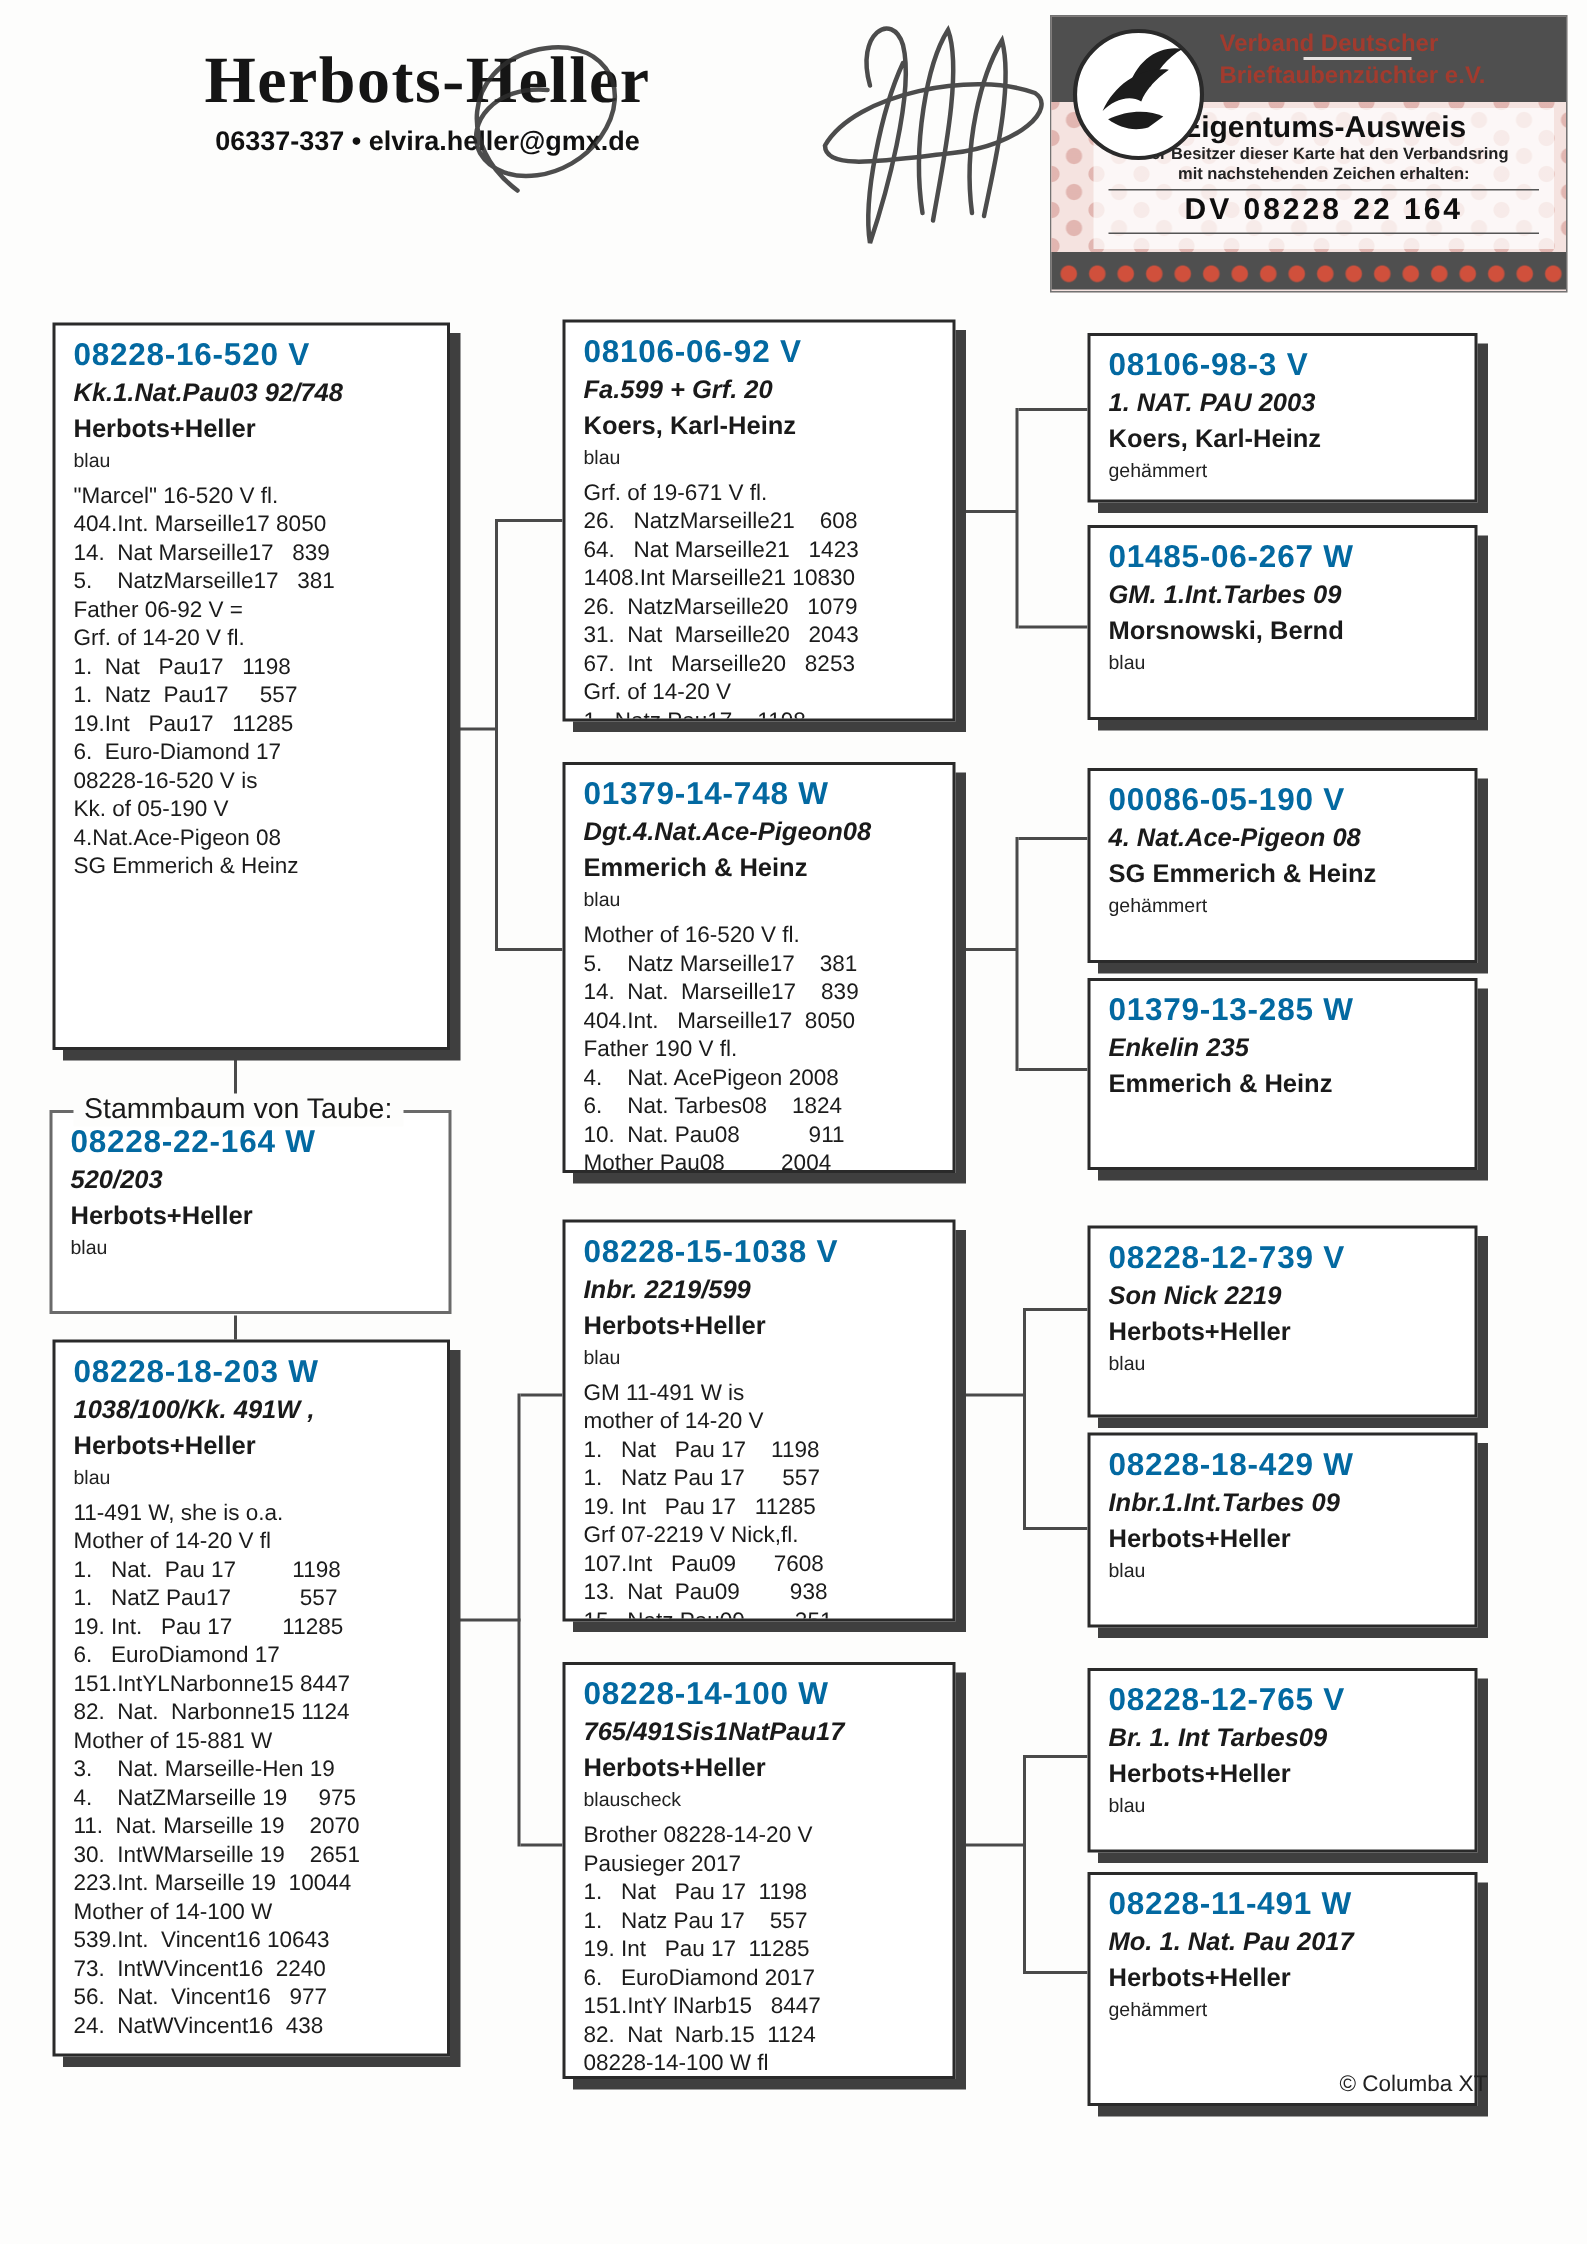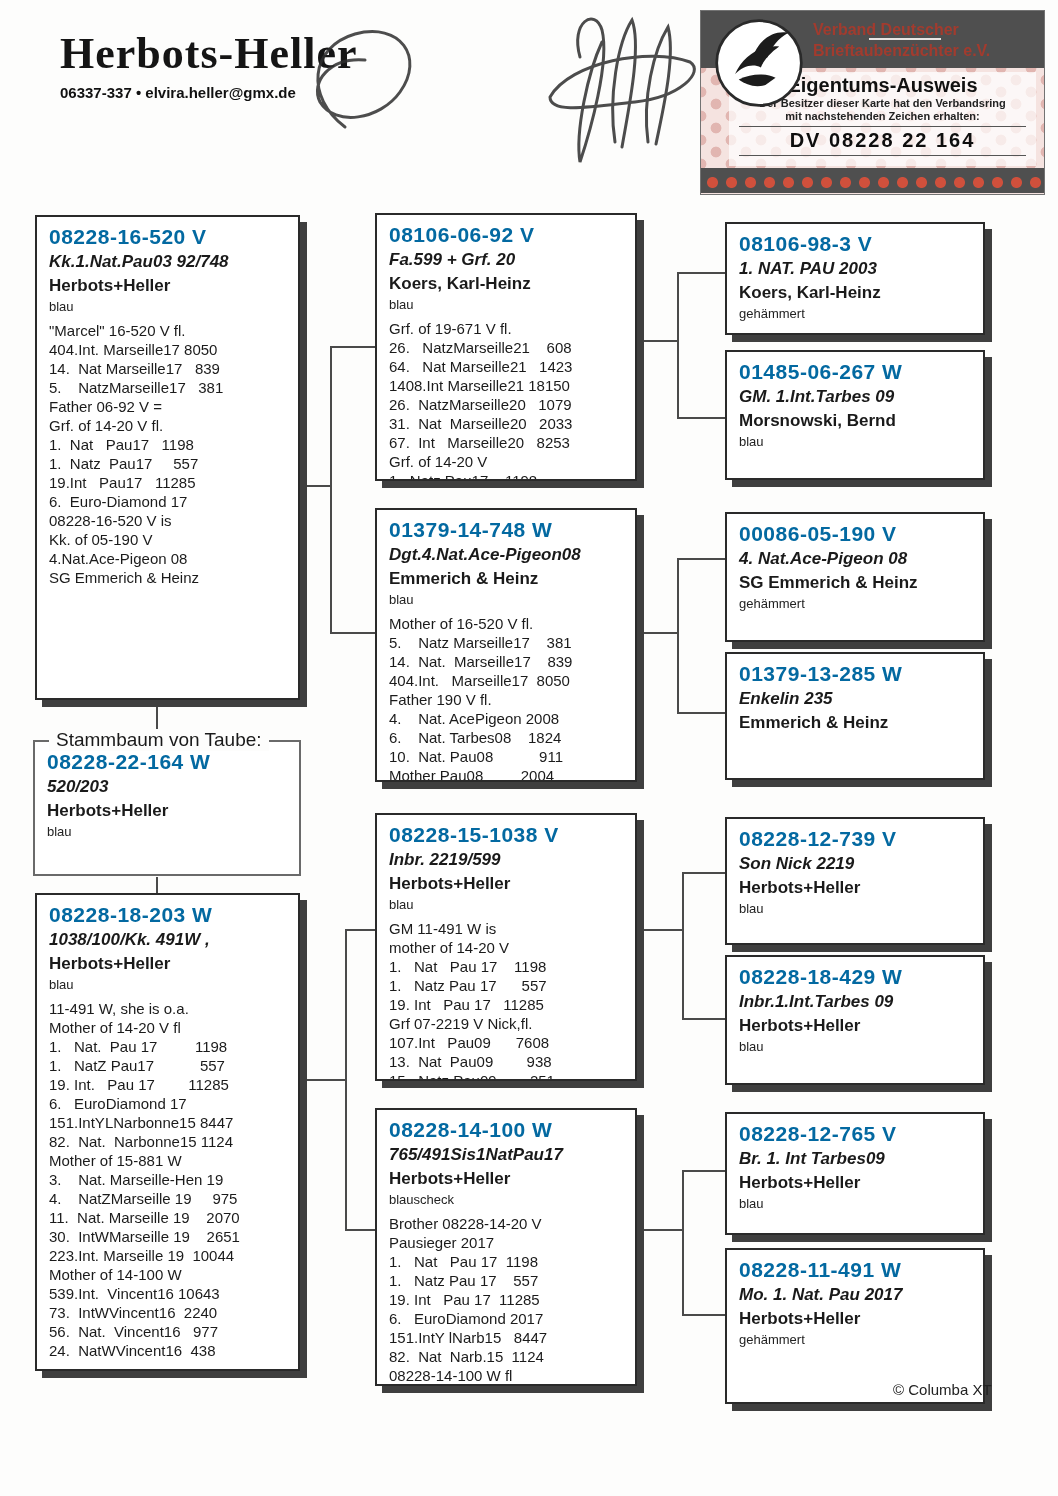--- a/index.html
+++ b/index.html
@@ -3,24 +3,24 @@
 <meta charset="utf-8">
 <style>
   html,body { margin:0; padding:0; background:#d8d8d8; }
   .page {
     position:relative; width:1058px; height:1496px; margin:0 auto;
     background:#fdfdfc; overflow:hidden;
     font-family:"Liberation Sans", sans-serif; color:#1c1c1c;
   }
 
   
-  .brand { position:absolute; left:60px; top:28px; width:450px; text-align:left; }
+  .brand { position:absolute; left:60px; top:28px; width:450px; text-align:center; }
   .brand-name { font-family:"Liberation Serif", serif; font-weight:bold; font-size:44px; letter-spacing:1px; color:#151515; }
   .brand-addr { font-style:italic; font-size:24px; margin-top:2px; color:#222; }
-  .brand-contact { font-weight:bold; font-size:15px; margin-top:5px; color:#111; }
+  .brand-contact { font-weight:bold; font-size:18px; margin-top:5px; color:#111; }
   .sig { position:absolute; left:250px; top:2px; width:480px; height:180px; pointer-events:none; }
 
   
   .cert { position:absolute; left:700px; top:10px; width:343px; height:183px; border:1px solid #737373; background:#f5e3e0; }
   .cert-head { position:relative; height:57px; background:#4f4f4f; }
   .cert-org { position:absolute; left:112px; top:8px; font-weight:bold; font-size:16px; line-height:21px; color:#a23b2e; }
   .cert-org-underline { position:absolute; left:168px; top:27px; width:72px; height:2px; background:#e8e4e2; }
   .cert-dove { position:absolute; left:12px; top:6px; width:92px; height:92px; z-index:3; }
   .cert-body {
     position:relative; height:100px;
@@ -202,23 +202,23 @@
 
   <div class="pbox" style="left:375px;top:213px;width:262px;height:268px">
     <div class="ring">08106-06-92 V</div>
     <div class="sub">Fa.599 + Grf. 20</div>
     <div class="breeder">Koers, Karl-Heinz</div>
     <div class="pcolor">blau</div>
     <div class="pbody">
         <div class="line">Grf. of 19-671 V fl.</div>
         <div class="line">26.   NatzMarseille21    608</div>
         <div class="line">64.   Nat Marseille21   1423</div>
-        <div class="line">1408.Int Marseille21 18150</div>
+        <div class="line">1408.Int Marseille21 10830</div>
         <div class="line">26.  NatzMarseille20   1079</div>
-        <div class="line">31.  Nat  Marseille20   2033</div>
+        <div class="line">31.  Nat  Marseille20   2043</div>
         <div class="line">67.  Int   Marseille20   8253</div>
         <div class="line">Grf. of 14-20 V</div>
         <div class="line">1.  Natz Pau17    1198</div>
       </div>
   </div>
 
   <div class="pbox" style="left:375px;top:508px;width:262px;height:274px">
     <div class="ring">01379-14-748 W</div>
     <div class="sub">Dgt.4.Nat.Ace-Pigeon08</div>
     <div class="breeder">Emmerich &amp; Heinz</div>

